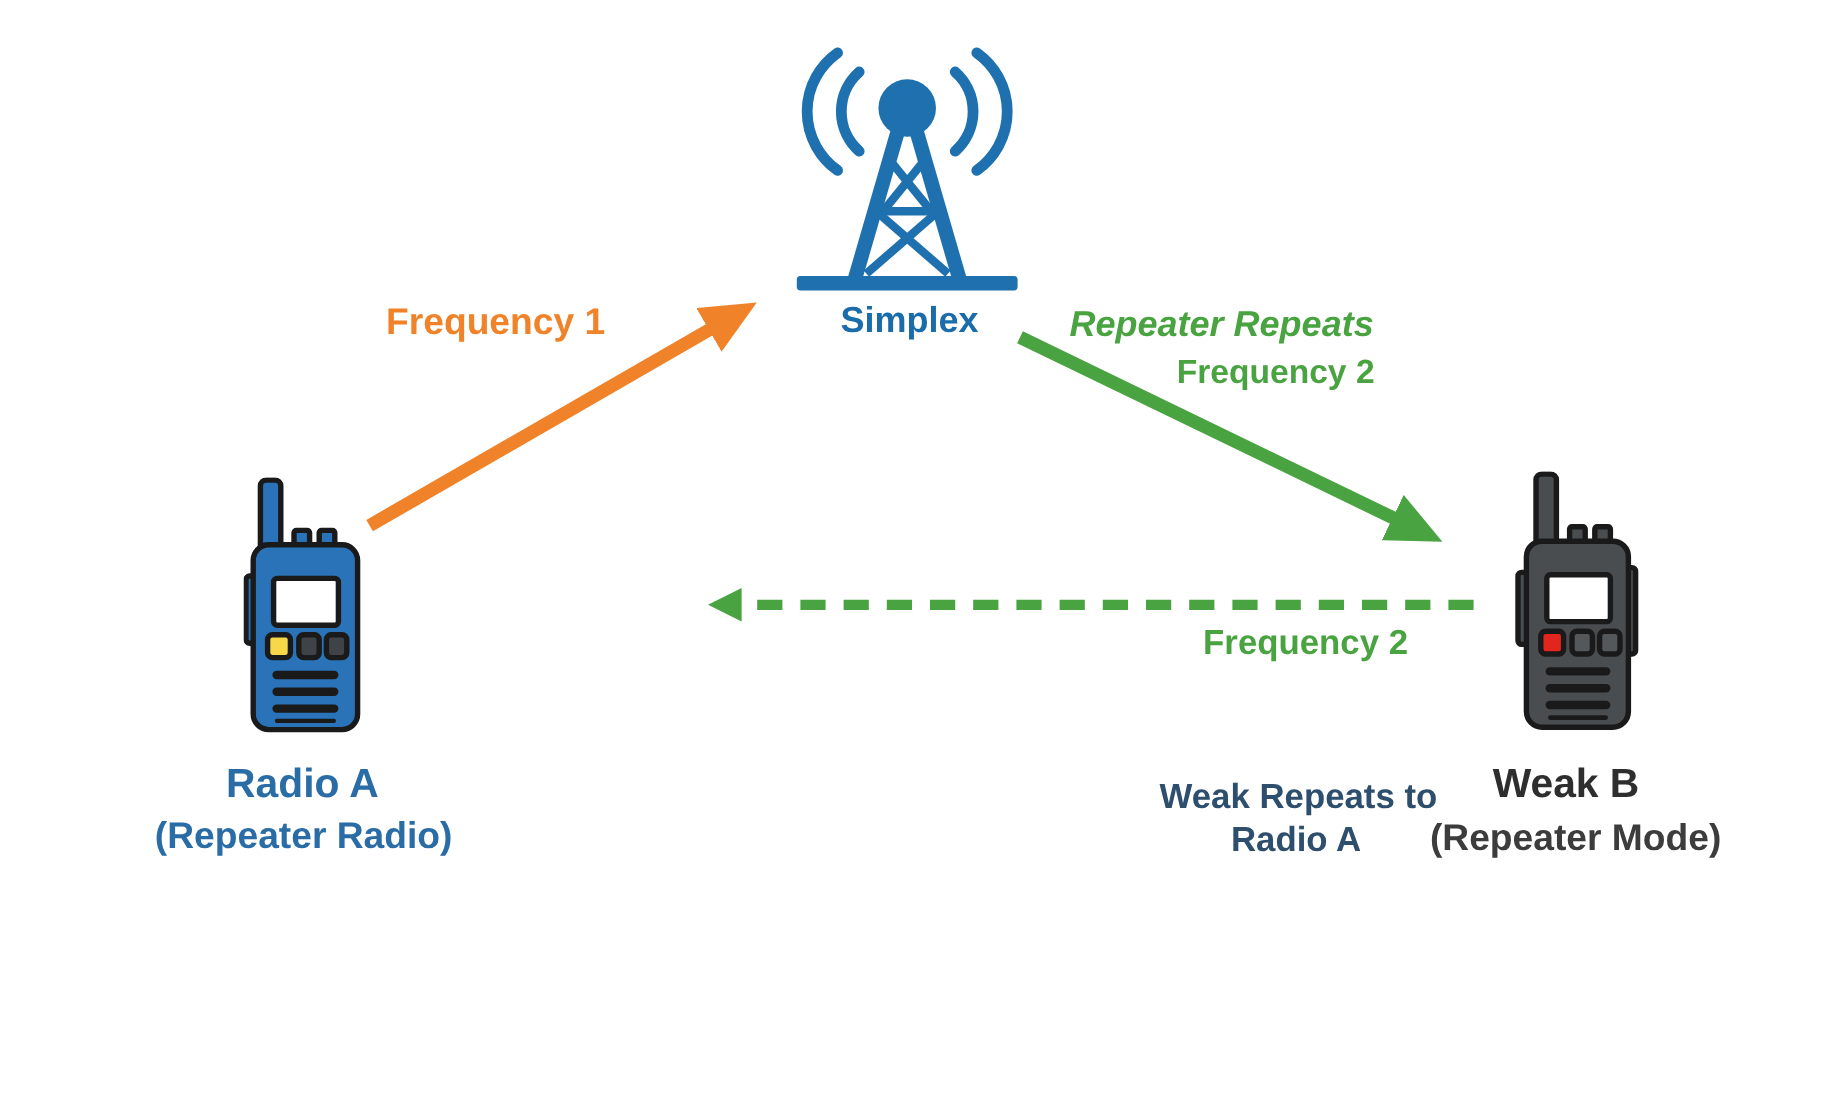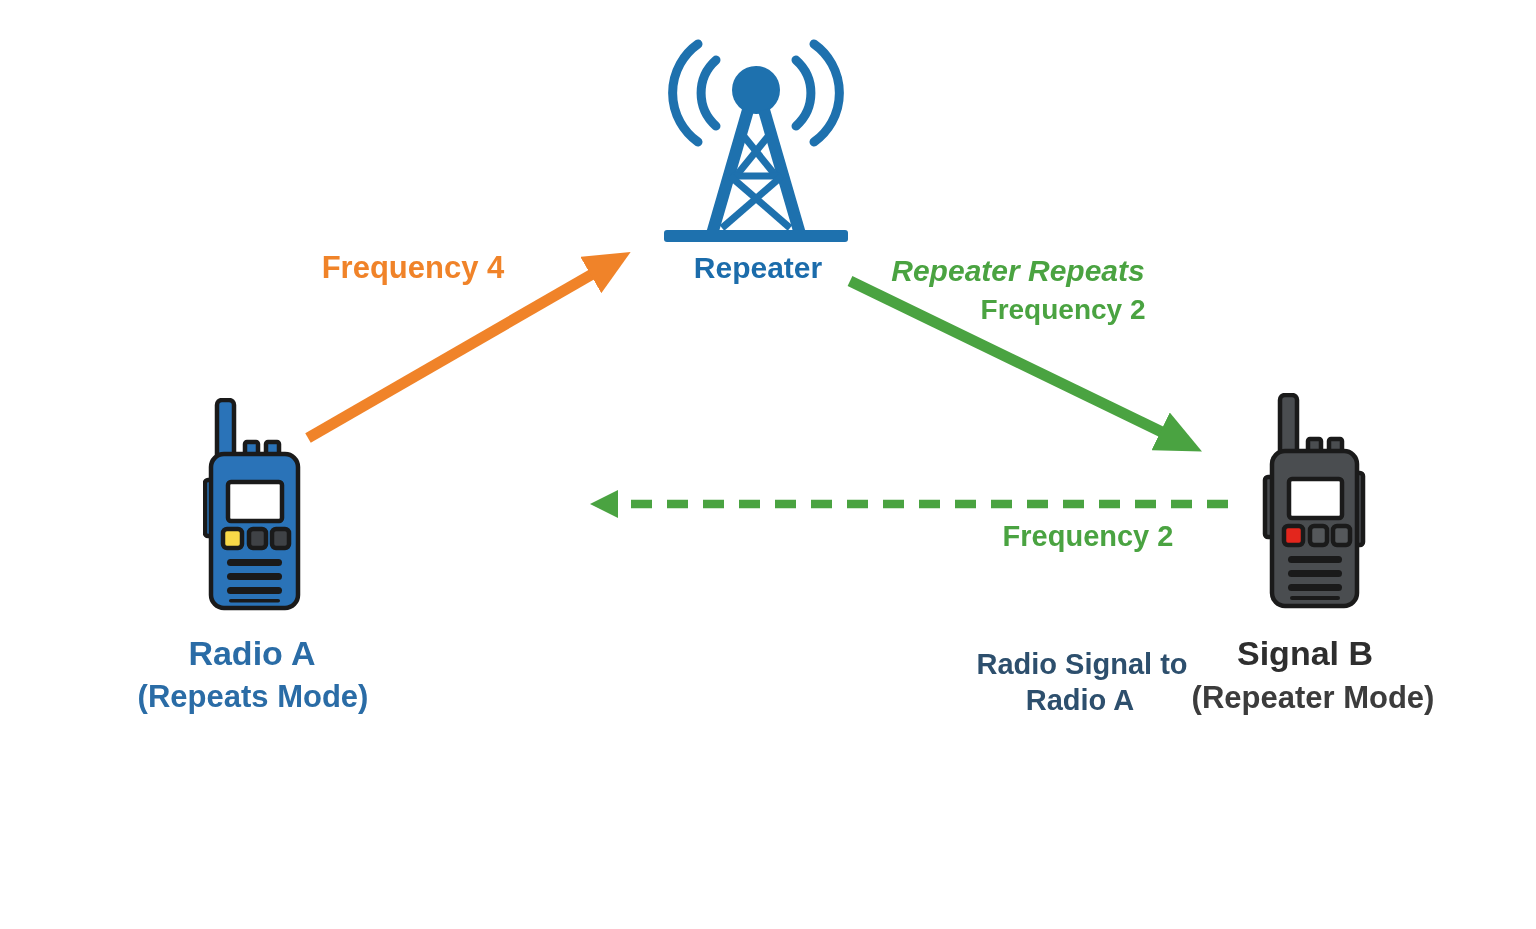--- a/index.html
+++ b/index.html
@@ -133,31 +133,31 @@
     <rect class="ln btnG" x="48" y="133" width="17" height="19" rx="4"></rect>
     <rect class="ln btnG" x="71" y="133" width="17" height="19" rx="4"></rect>
     <g class="detail">
       <rect x="26" y="163" width="54" height="7" rx="3.5"></rect>
       <rect x="26" y="177" width="54" height="7" rx="3.5"></rect>
       <rect x="26" y="191" width="54" height="7" rx="3.5"></rect>
       <rect x="28" y="203" width="50" height="4" rx="2"></rect>
     </g>
   </svg>
 
-  <div class="lbl lbl-repeater">Repeater</div>
+  <div class="lbl lbl-repeater">Simplex</div>
 
-  <div class="lbl lbl-freq1">Frequency 4</div>
+  <div class="lbl lbl-freq1">Frequency 1</div>
 
   <div class="lbl lbl-rr1">Repeater Repeats</div>
   <div class="lbl lbl-rr2">Frequency 2</div>
 
   <div class="lbl lbl-freq2d">Frequency 2</div>
 
-  <div class="lbl lbl-weak1">Radio Signal to</div>
+  <div class="lbl lbl-weak1">Weak Repeats to</div>
   <div class="lbl lbl-weak2">Radio A</div>
 
   <div class="lbl lbl-radioa-title">Radio A</div>
-  <div class="lbl lbl-radioa-sub">(Repeats Mode)</div>
+  <div class="lbl lbl-radioa-sub">(Repeater Radio)</div>
 
-  <div class="lbl lbl-radiob-title">Signal B</div>
+  <div class="lbl lbl-radiob-title">Weak B</div>
   <div class="lbl lbl-radiob-sub">(Repeater Mode)</div>
 
 </div>
 
 </body></html>

